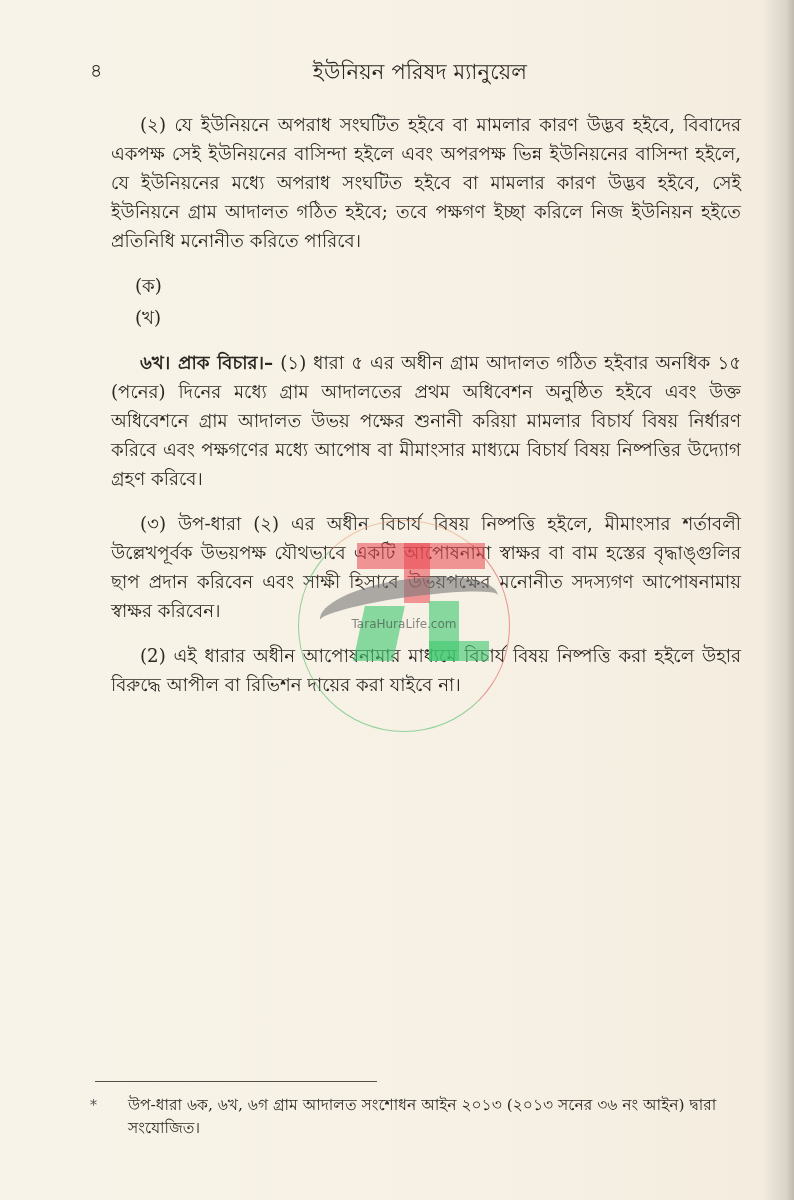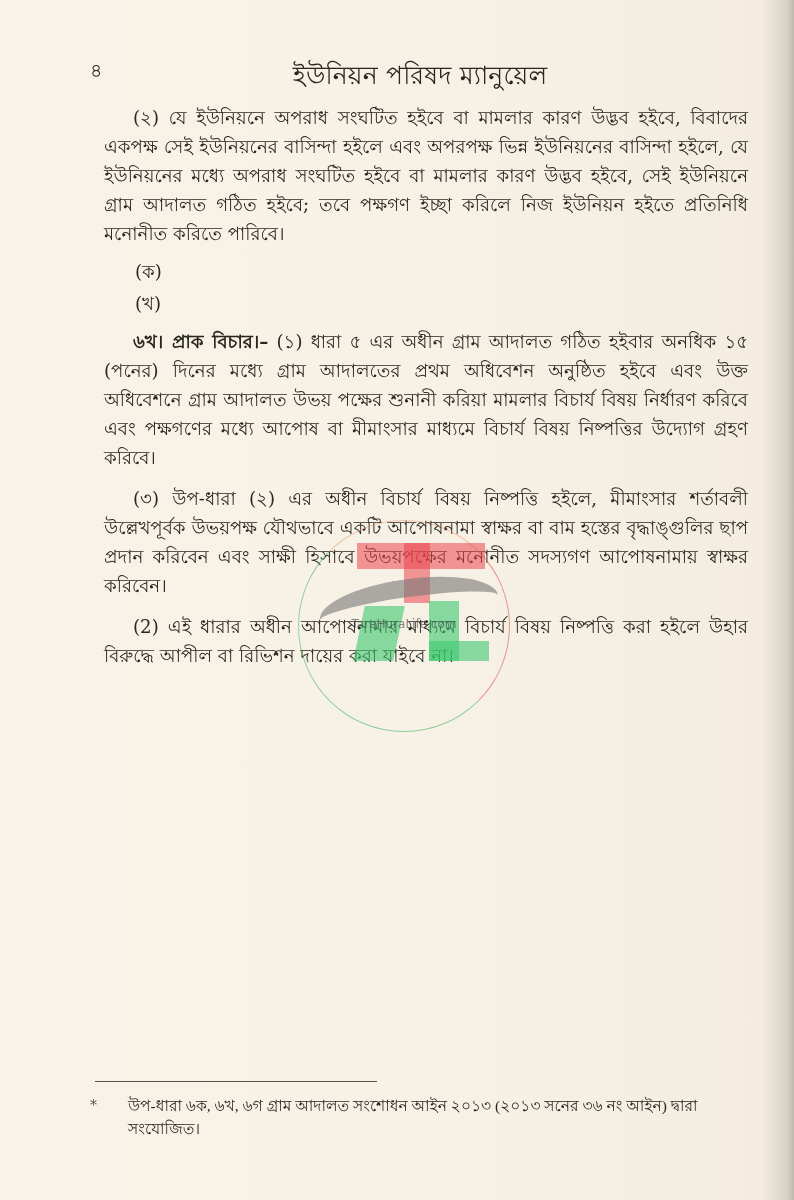--- a/index.html
+++ b/index.html
@@ -33,34 +33,34 @@
       left: 0;
       top: 0;
       font-size: 19px;
     }
     .book-title {
       position: absolute;
       left: 0;
       width: 660px;
       text-align: center;
       top: 0;
-      font-size: 25px;
+      font-size: 21px;
       letter-spacing: 0.2px;
     }
     .body-text {
       position: absolute;
       left: 95px;
       top: 94px;
       width: 662px;
       font-size: 18.2px;
       line-height: 29px;
       text-align: justify;
     }
     .para {
-      margin: 9px;
+      margin: 16px;
       text-indent: 29px;
     }
     .para + .para { margin-top: 3px; }
     .para.gap { margin-top: 12px; }
     .latin {
       font-family: "DejaVu Serif", serif;
       font-size: 19px;
     }
     .bold { font-weight: bold; }
     .clause {
@@ -93,21 +93,21 @@
       font-size: 15.5px;
       line-height: 23px;
       display: flex;
     }
     .footnote .marker {
       width: 38px;
       flex: 0 0 auto;
       font-size: 14px;
       color: #555;
     }
-    .footnote .ftext { flex: 1 1 auto; font-family: Liberation Serif, serif; }
+    .footnote .ftext { flex: 1 1 auto; }
     .watermark {
       position: absolute;
       left: 298px;
       top: 520px;
       width: 210px;
       height: 210px;
       border-radius: 50%;
       border: 1.5px solid rgba(60, 180, 90, 0.55);
       border-right-color: rgba(220, 70, 70, 0.55);
       border-top-color: rgba(230, 140, 90, 0.45);

